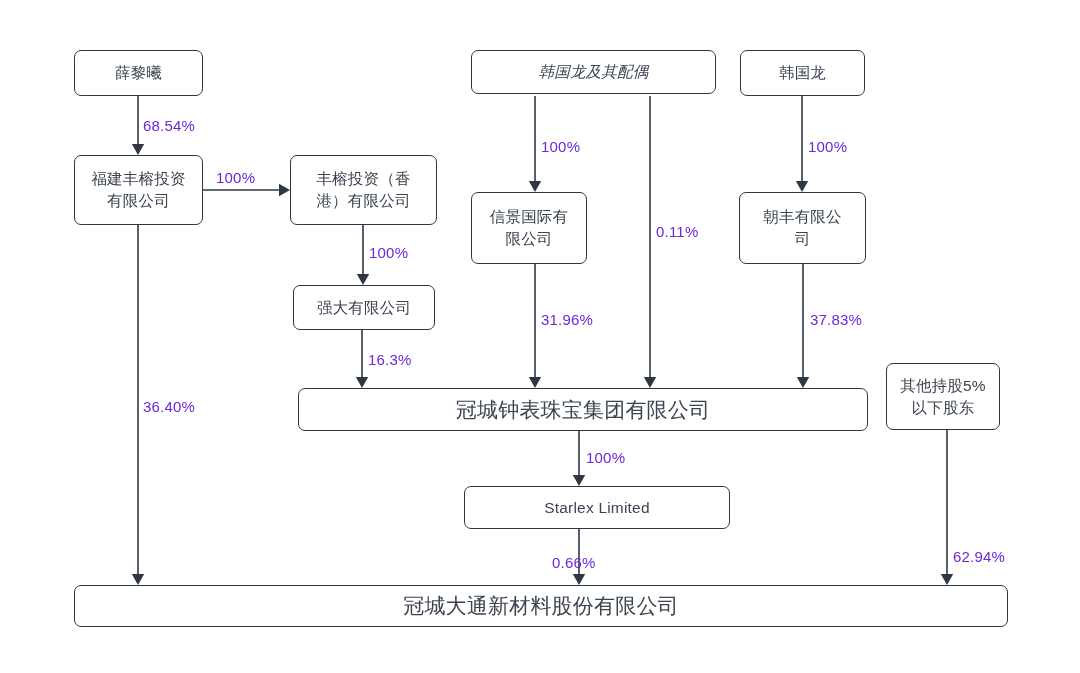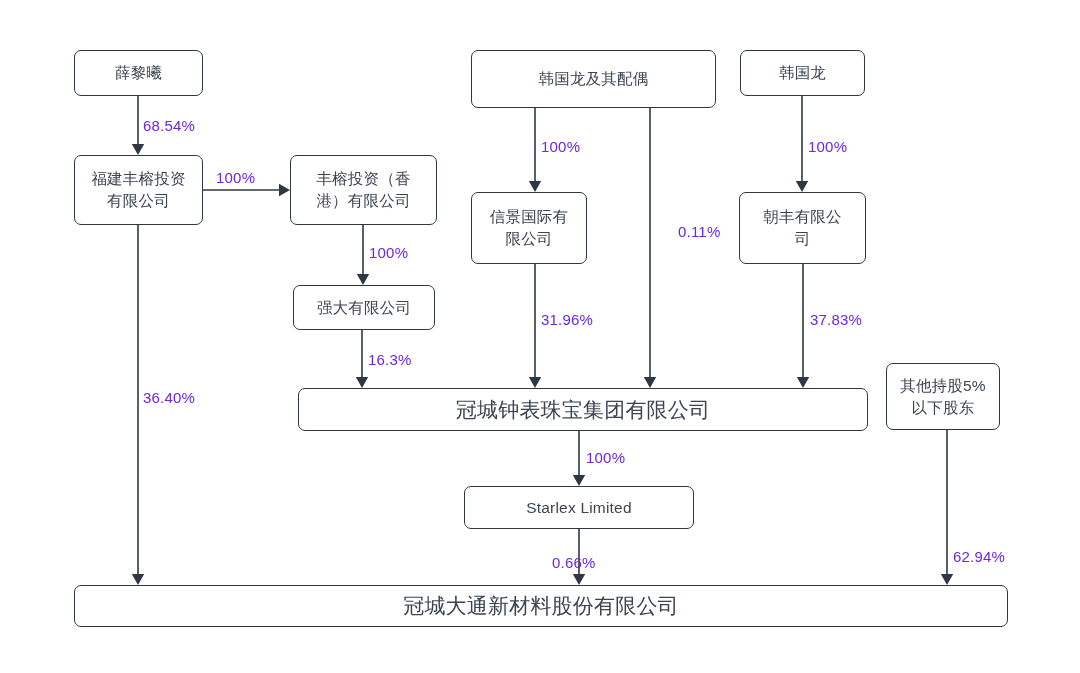--- a/index.html
+++ b/index.html
@@ -100,56 +100,56 @@
         <span class="node-label">福建丰榕投资
 有限公司</span>
       </div>
       <div class="node" style="left: 290px; top: 155px; width: 147px; height: 70px;">
         <span class="node-label">丰榕投资（香
 港）有限公司</span>
       </div>
       <div class="node" style="left: 293px; top: 285px; width: 142px; height: 45px;">
         <span class="node-label">强大有限公司</span>
       </div>
-      <div class="node" style="left: 471px; top: 50px; width: 245px; height: 58px;">
+      <div class="node" style="left: 471px; top: 50px; width: 245px; height: 44px; font-style: italic;">
         <span class="node-label">韩国龙及其配偶</span>
       </div>
       <div class="node" style="left: 740px; top: 50px; width: 125px; height: 46px;">
         <span class="node-label">韩国龙</span>
       </div>
       <div class="node" style="left: 471px; top: 192px; width: 116px; height: 72px;">
         <span class="node-label">信景国际有
 限公司</span>
       </div>
       <div class="node" style="left: 739px; top: 192px; width: 127px; height: 72px;">
         <span class="node-label">朝丰有限公
 司</span>
       </div>
       <div class="node wide" style="left: 298px; top: 388px; width: 570px; height: 43px;">
         <span class="node-label">冠城钟表珠宝集团有限公司</span>
       </div>
       <div class="node" style="left: 886px; top: 363px; width: 114px; height: 67px;">
         <span class="node-label">其他持股5%
 以下股东</span>
       </div>
-      <div class="node" style="left: 464px; top: 486px; width: 230px; height: 43px;">
+      <div class="node" style="left: 464px; top: 486px; width: 266px; height: 43px;">
         <span class="node-label">Starlex Limited</span>
       </div>
       <div class="node wide" style="left: 74px; top: 585px; width: 934px; height: 42px;">
         <span class="node-label">冠城大通新材料股份有限公司</span>
       </div>
     </div>
   <div id="labels-layer">
       <span class="edge-label" style="left: 143px; top: 118px;">68.54%</span>
       <span class="edge-label" style="left: 216px; top: 170px;">100%</span>
       <span class="edge-label" style="left: 369px; top: 245px;">100%</span>
       <span class="edge-label" style="left: 368px; top: 352px;">16.3%</span>
-      <span class="edge-label" style="left: 143px; top: 390px;">36.40%</span>
+      <span class="edge-label" style="left: 143px; top: 399px;">36.40%</span>
       <span class="edge-label" style="left: 541px; top: 139px;">100%</span>
       <span class="edge-label" style="left: 541px; top: 312px;">31.96%</span>
-      <span class="edge-label" style="left: 656px; top: 224px; margin-left: 22px;">0.11%</span>
+      <span class="edge-label" style="left: 656px; top: 224px;">0.11%</span>
       <span class="edge-label" style="left: 808px; top: 139px;">100%</span>
       <span class="edge-label" style="left: 810px; top: 312px;">37.83%</span>
       <span class="edge-label" style="left: 586px; top: 450px;">100%</span>
       <span class="edge-label" style="left: 552px; top: 555px;">0.66%</span>
       <span class="edge-label" style="left: 953px; top: 525px; margin-top: 24px;">62.94%</span>
     </div>
 </div>
 
 </body></html>

